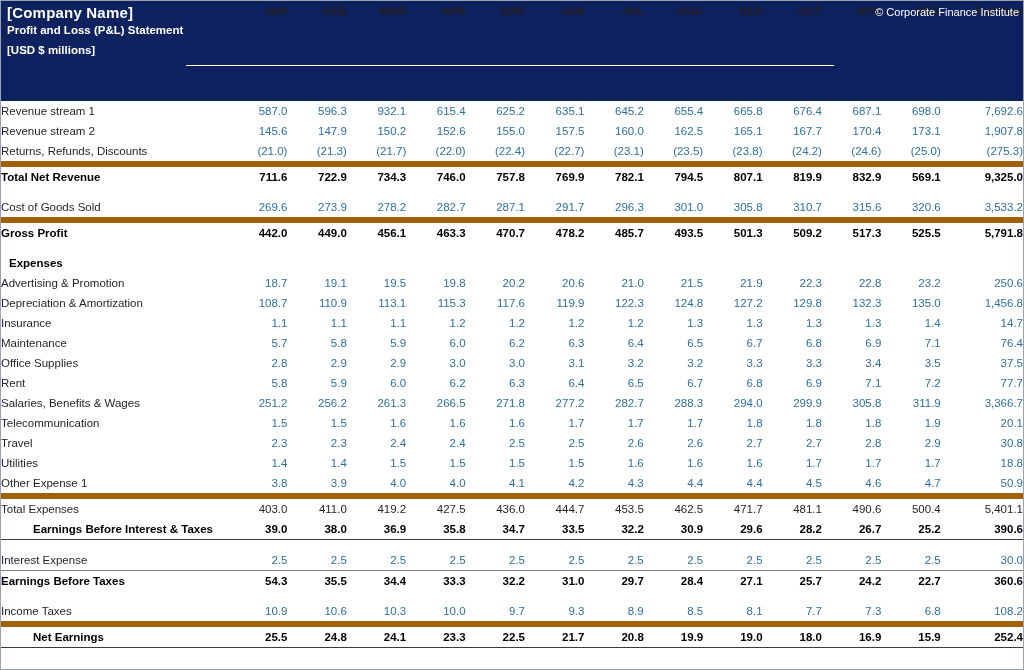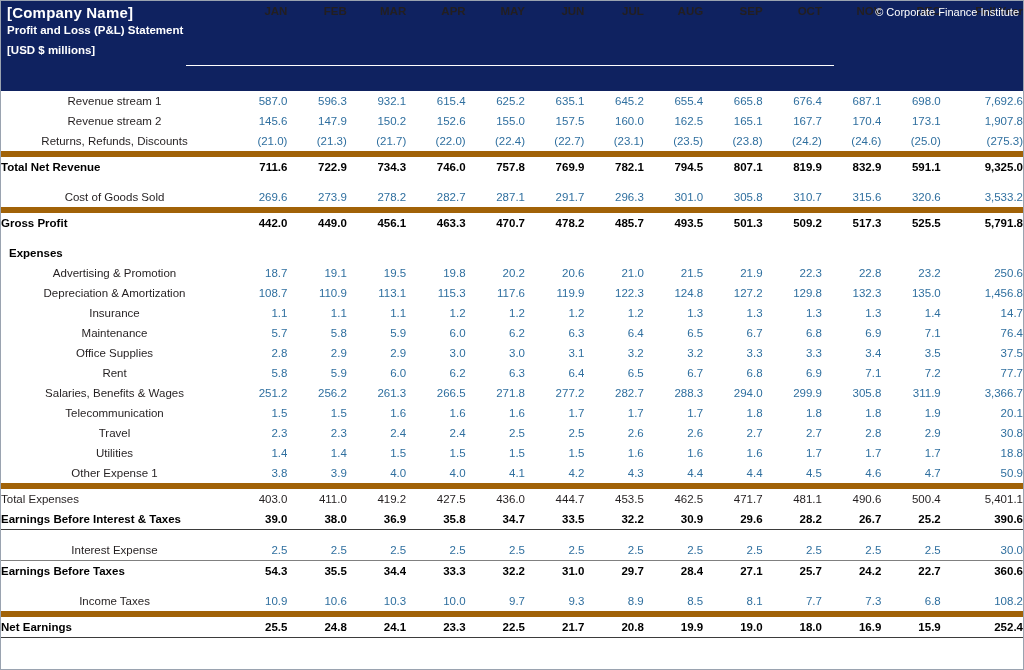--- a/index.html
+++ b/index.html
@@ -16,21 +16,21 @@
     height: 670px;
     box-sizing: border-box;
     border: 1px solid #9aa3b0;
     background: #ffffff;
     overflow: hidden;
   }
 
   
   .hdr {
     position: relative;
-    height: 90px;
+    height: 100px;
     background: #0f2260;
     color: #ffffff;
     box-sizing: border-box;
   }
   .hdr-title {
     position: absolute;
     left: 6px;
     top: 3px;
     font-size: 15px;
     font-weight: bold;
@@ -109,30 +109,30 @@
     padding-left: 6px;
     color: #231f20;
   }
   td.num {
     text-align: right;
     padding-right: 10px;
     color: #231f20;
   }
   
   tr.input td.num { color: #2f6f9f; }
-  tr.input td.lbl { color: #231f20; text-align: center; }
+  tr.input td.lbl { color: #231f20; }
 
   tr.bold td { font-weight: bold; color: #000000; }
   tr.bold td.num { color: #000000; }
 
   tr.section td.lbl { font-weight: bold; color: #000000; padding-left: 8px; }
 
   
   tr.topline td { border-top: 6px solid #a16207; }
-  tr.botline td { border-bottom: 1px solid #3b3b3b; }
+  tr.botline td { border-bottom: 1px solid #3b3b3b; padding-left: 32px; }
   tr.topline-gray td { border-top: 1px solid #808080; }
   tr.spacer td { height: 10px; line-height: 10px; }
 </style>
 </head>
 <body>
 
 <div id="sheet">
 
   <div class="hdr">
     <div class="hdr-title">[Company Name]</div>
@@ -250,21 +250,21 @@
           <td class="num">722.9</td>
           <td class="num">734.3</td>
           <td class="num">746.0</td>
           <td class="num">757.8</td>
           <td class="num">769.9</td>
           <td class="num">782.1</td>
           <td class="num">794.5</td>
           <td class="num">807.1</td>
           <td class="num">819.9</td>
           <td class="num">832.9</td>
-          <td class="num">591.1</td>
+          <td class="num">569.1</td>
           <td class="num">9,325.0</td>
         </tr>
         <tr class="spacer">
           <td class="lbl"></td>
           <td class="num"></td>
           <td class="num"></td>
           <td class="num"></td>
           <td class="num"></td>
           <td class="num"></td>
           <td class="num"></td>

